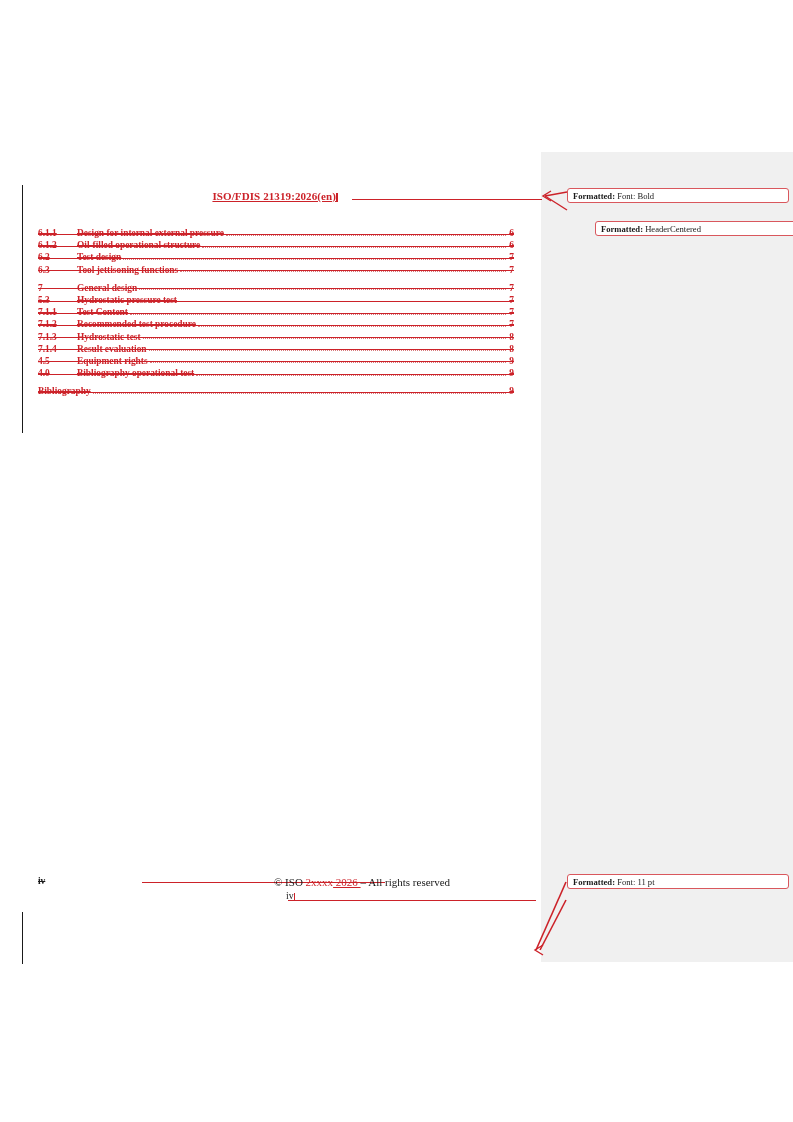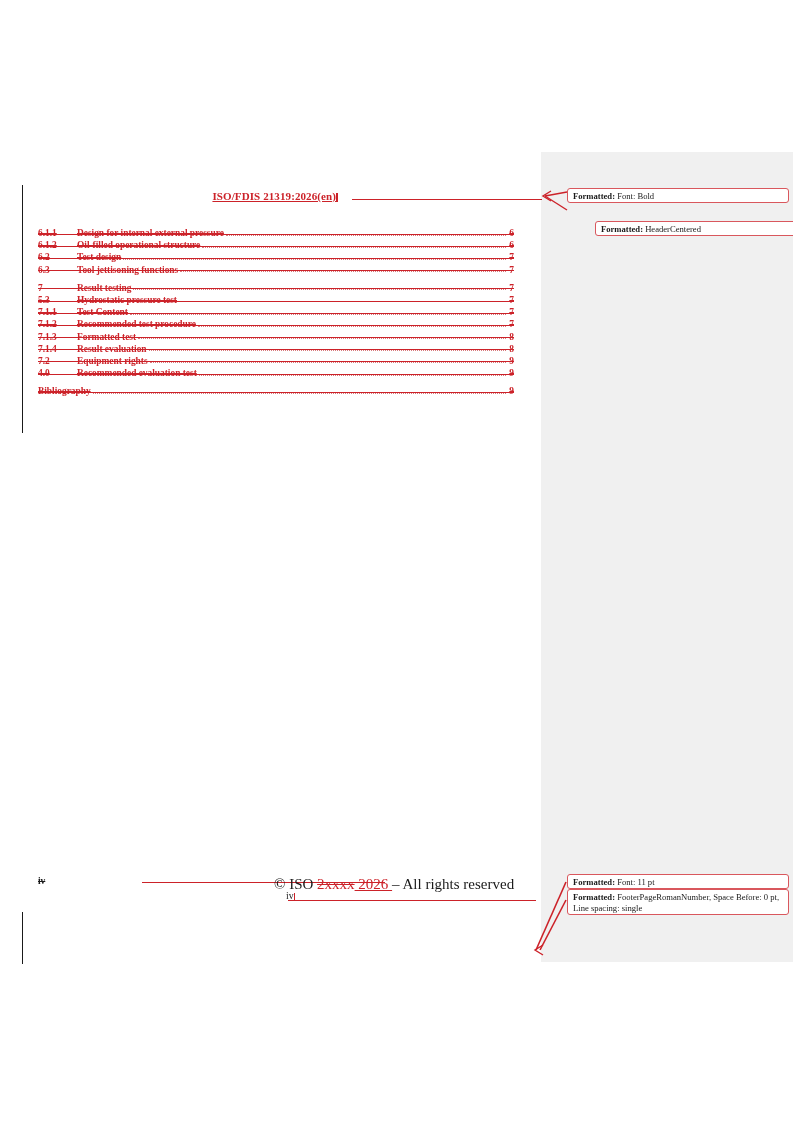--- a/index.html
+++ b/index.html
@@ -167,21 +167,21 @@
     left: 104px;
     top: 6.3px;
     width: 243px;
     border-top: 1.3px solid #cc2229;
   }
   #footer-copy {
     position: absolute;
     left: 236px;
     top: 0;
     white-space: nowrap;
-    font-size: 15px;
+    font-size: 11px;
   }
   #footer-copy .del {
     color: #cc2229;
     text-decoration: line-through;
   }
   #footer-copy .ins {
     color: #cc2229;
     text-decoration: underline;
   }
   #footer-line2 {
@@ -272,21 +272,21 @@
         <span class="toc-page">7</span>
       </div>
       <div class="toc-row">
         <span class="toc-num">6.3</span>
         <span class="toc-title">Tool jettisoning functions</span>
         <span class="toc-leader"></span>
         <span class="toc-page">7</span>
       </div>
       <div class="toc-row gap-before">
         <span class="toc-num">7</span>
-        <span class="toc-title">Result testing</span>
+        <span class="toc-title">General design</span>
         <span class="toc-leader"></span>
         <span class="toc-page">7</span>
       </div>
       <div class="toc-row">
         <span class="toc-num">5.3</span>
         <span class="toc-title">Hydrostatic pressure test</span>
         <span class="toc-leader"></span>
         <span class="toc-page">7</span>
       </div>
       <div class="toc-row">
@@ -296,39 +296,39 @@
         <span class="toc-page">7</span>
       </div>
       <div class="toc-row">
         <span class="toc-num">7.1.2</span>
         <span class="toc-title">Recommended test procedure</span>
         <span class="toc-leader"></span>
         <span class="toc-page">7</span>
       </div>
       <div class="toc-row">
         <span class="toc-num">7.1.3</span>
-        <span class="toc-title">Formatted test</span>
+        <span class="toc-title">Hydrostatic test</span>
         <span class="toc-leader"></span>
         <span class="toc-page">8</span>
       </div>
       <div class="toc-row">
         <span class="toc-num">7.1.4</span>
         <span class="toc-title">Result evaluation</span>
         <span class="toc-leader"></span>
         <span class="toc-page">8</span>
       </div>
       <div class="toc-row">
-        <span class="toc-num">7.2</span>
+        <span class="toc-num">4.5</span>
         <span class="toc-title">Equipment rights</span>
         <span class="toc-leader"></span>
         <span class="toc-page">9</span>
       </div>
       <div class="toc-row">
         <span class="toc-num">4.0</span>
-        <span class="toc-title">Recommended evaluation test</span>
+        <span class="toc-title">Bibliography operational test</span>
         <span class="toc-leader"></span>
         <span class="toc-page">9</span>
       </div>
       <div class="toc-row gap-before no-num">
         <span class="toc-title">Bibliography</span>
         <span class="toc-leader"></span>
         <span class="toc-page">9</span>
       </div>
     </div>
 
@@ -357,17 +357,14 @@
 
   <div class="callout" id="callout-1">
     <span class="lbl">Formatted:</span><span> Font: Bold</span>
   </div>
   <div class="callout" id="callout-2">
     <span class="lbl">Formatted:</span><span> HeaderCentered</span>
   </div>
   <div class="callout" id="callout-3">
     <span class="lbl">Formatted:</span><span> Font: 11 pt</span>
   </div>
-  <div class="callout" id="callout-4">
-    <span class="lbl">Formatted:</span><span> FooterPageRomanNumber, Space Before:  0 pt, Line spacing:  single</span>
-  </div>
 
 </div>
 
 </body></html>

